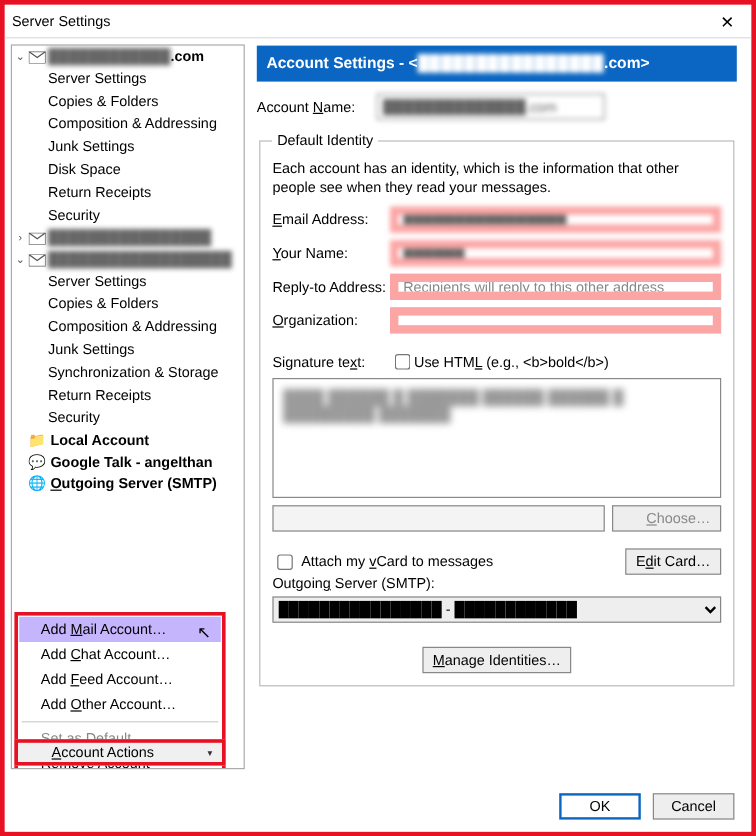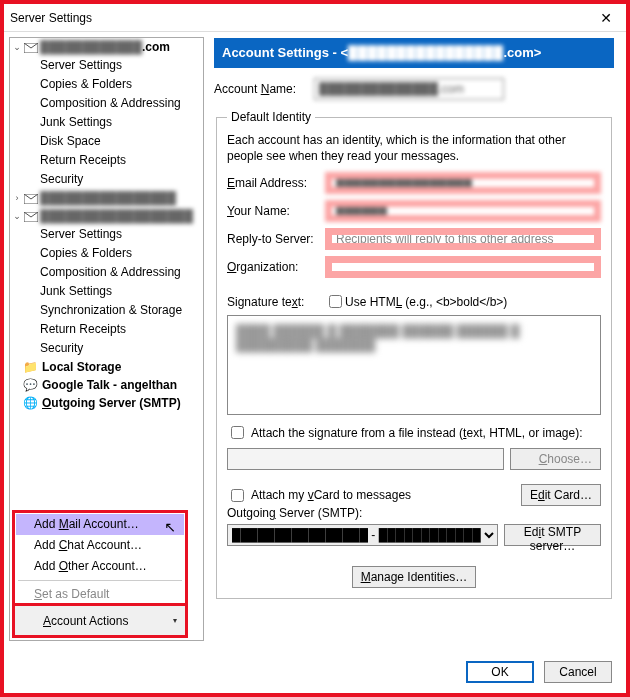--- a/index.html
+++ b/index.html
@@ -28,21 +28,21 @@
   .bold { font-weight:700; }
   .blurred { filter: blur(2px); color:#666; }
 
   .ctx-menu { position:absolute; left:2px; width:176px; top:472px; border:3px solid #e81123; background:#fff; font-size:12px; padding:1px; }
   .ctx-item { height:21px; line-height:21px; padding-left:18px; }
   .ctx-item.highlight { background:#c4b5fd; position:relative; }
   .cursor { position:absolute; right:8px; top:3px; font-size:14px; }
   .ctx-sep { height:1px; background:#ccc; margin:3px 2px; }
   .ctx-item.disabled { color:#888; }
 
-  .acct-actions { position:absolute; left:2px; bottom:2px; width:176px; height:35px; border:3px solid #e81123; background:#f0f0f0; display:flex; align-items:center; font-size:12px; }
+  .acct-actions { position:absolute; left:2px; bottom:2px; width:176px; height:22px; border:3px solid #e81123; background:#f0f0f0; display:flex; align-items:center; font-size:12px; }
   .acct-actions .lbl { padding-left:28px; }
   .acct-actions .drop { margin-left:auto; margin-right:8px; font-size:8px; color:#333; }
 
   
   .right { flex:1; padding:6px 12px 0 10px; font-size:12px; position:relative; }
   .blue-header { background:#0a66c2; color:#fff; font-weight:700; height:30px; line-height:30px; padding-left:8px; font-size:13px; }
   .blue-header .obsc { filter: blur(2px); letter-spacing:0.5px; }
 
   .row { display:flex; align-items:center; margin-top:10px; }
   .row label { width:100px; }
@@ -132,40 +132,41 @@
         <div class="sub">Server Settings</div>
         <div class="sub">Copies &amp; Folders</div>
         <div class="sub">Composition &amp; Addressing</div>
         <div class="sub">Junk Settings</div>
         <div class="sub">Synchronization &amp; Storage</div>
         <div class="sub">Return Receipts</div>
         <div class="sub">Security</div>
 
         <div class="node bold">
           <span class="icon">📁</span>
-          <span>Local Storage</span>
+          <span>Local Account</span>
         </div>
 
         <div class="node bold">
           <span class="icon">💬</span>
           <span>Google Talk - angelthan</span>
         </div>
 
         <div class="node bold">
           <span class="icon">🌐</span>
           <span><span class="u">O</span>utgoing Server (SMTP)</span>
         </div>
       </div>
 
       <div class="ctx-menu">
         <div class="ctx-item highlight">
           Add <span class="u">M</span>ail Account…
           <span class="cursor">↖</span>
         </div>
         <div class="ctx-item">Add <span class="u">C</span>hat Account…</div>
+        <div class="ctx-item">Add <span class="u">F</span>eed Account…</div>
         <div class="ctx-item">Add <span class="u">O</span>ther Account…</div>
         <div class="ctx-sep"></div>
         <div class="ctx-item disabled"><span class="u">S</span>et as Default</div>
         <div class="ctx-item"><span class="u">R</span>emove Account</div>
       </div>
 
       <div class="acct-actions">
         <span class="lbl"><span class="u">A</span>ccount Actions</span>
         <span class="drop">▾</span>
       </div>
@@ -187,63 +188,58 @@
 
         <div class="frow">
           <span class="flabel"><span class="u">E</span>mail Address:</span>
           <input type="text" class="blurred" value="████████████████" style="">
         </div>
         <div class="frow">
           <span class="flabel"><span class="u">Y</span>our Name:</span>
           <input type="text" class="blurred" value="██████" style="">
         </div>
         <div class="frow">
-          <span class="flabel">Reply-to Server:</span>
+          <span class="flabel">Reply-to Address:</span>
           <input type="text" class="placeholder" placeholder="Recipients will reply to this other address" style="">
         </div>
         <div class="frow">
           <span class="flabel"><span class="u">O</span>rganization:</span>
           <input type="text" value="" style="">
         </div>
 
         <div class="sigtop">
           <span class="siglabel">Signature te<span class="u">x</span>t:</span>
           <span class="ckwrap">
             <input type="checkbox" style="">
             <span>Use HTM<span class="u">L</span> (e.g., &lt;b&gt;bold&lt;/b&gt;)</span>
           </span>
         </div>
         <div class="sigbox">
             <div class="blurtext">████ ██████ █ ███████
 ██████ ██████ █
 █████████ ███████</div>
           </div>
 
-        <div class="chkrow">
-          <input type="checkbox" style="">
-          <span>Attach the signature from a file instead (<span class="u">t</span>ext, HTML, or image):</span>
-        </div>
         <div class="after-attach">
           <input type="text" disabled="" style="">
           <button class="btn disabled"><span class="u">C</span>hoose…</button>
         </div>
 
         <div class="chkrow" style="margin-top:14px;">
           <input type="checkbox" style="">
           <span>Attach my <span class="u">v</span>Card to messages</span>
           <span style="flex:1"></span>
           <button class="btn">E<span class="u">d</span>it Card…</button>
         </div>
 
         <div class="smtp-label">Outgoin<span class="u">g</span> Server (SMTP):</div>
         <div class="smtp-row">
           <select>
             <option class="blurred">████████████████ - ████████████</option>
           </select>
-          <button class="btn">Ed<span class="u">i</span>t SMTP server…</button>
         </div>
 
         <div class="manage-row">
           <button class="btn"><span class="u">M</span>anage Identities…</button>
         </div>
       </fieldset>
 
       <div class="ok-cancel">
         <button class="ok-btn">OK</button>
         <button class="cancel-btn">Cancel</button>

